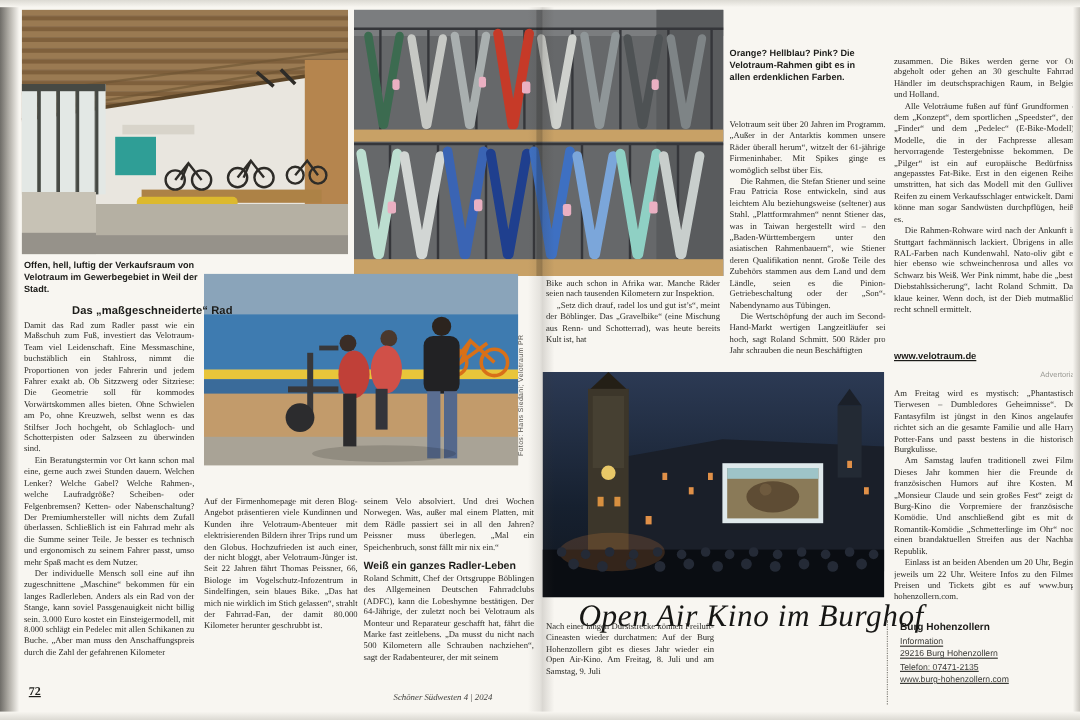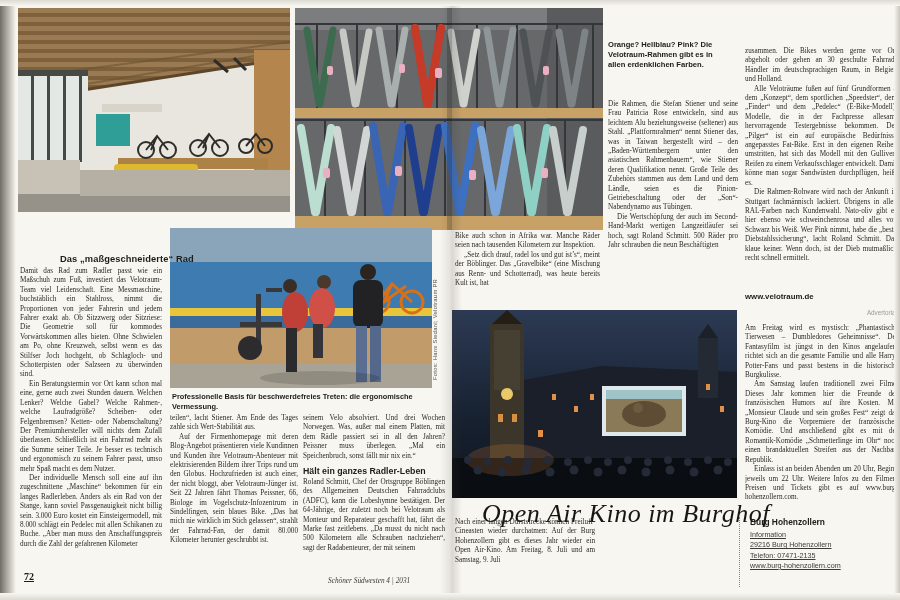--- a/index.html
+++ b/index.html
@@ -20,21 +20,21 @@
   .photo{position:absolute;overflow:hidden;}
   .photo svg{display:block;}
   
   .body-col{position:absolute;font:7.2px/9.4px "Liberation Serif",serif;color:#2a2a26;
      text-align:justify;overflow:hidden;}
   .body-col p{margin:0;}
   .body-col p + p{text-indent:9px;}
   .h-sans{font:bold 9.3px/11px "Liberation Sans",sans-serif;color:#1c1c19;letter-spacing:0.1px;padding-left:40px;}
   .cap{position:absolute;font:bold 7.6px/10px "Liberation Sans",sans-serif;color:#1c1c19;}
   .inline-h{font:bold 8.8px/10px "Liberation Sans",sans-serif;color:#1c1c19;margin:5px 0 2px 0 !important;text-indent:0 !important;}
-  .weblink{font:bold 7.8px/10px "Liberation Sans",sans-serif;color:#1c1c19;}
+  .weblink{font:bold 7.8px/10px "Liberation Sans",sans-serif;color:#1c1c19;text-decoration:underline;}
   .advertorial{position:absolute;font:6.3px/8px "Liberation Sans",sans-serif;color:#9b9b95;text-align:right;}
   .kino-title{position:absolute;font:italic 26px/30px "Liberation Serif",serif;color:#161614;letter-spacing:0.5px;}
   .infobox{position:absolute;border-left:1px dotted #85837d;padding-left:10px;}
   .infobox .ib-title{font:bold 8.4px/11px "Liberation Sans",sans-serif;color:#1c1c19;margin-bottom:2px;}
   .infobox .ib-line{font:7.2px/10.3px "Liberation Sans",sans-serif;color:#3a3a36;text-decoration:underline;}
   .page-num{position:absolute;font:bold 10px/12px "Liberation Serif",serif;color:#1c1c19;text-decoration:underline;}
   .footer-issue{position:absolute;font:italic 7.3px/9px "Liberation Serif",serif;color:#3a3a36;}
   .photo-credit{position:absolute;font:5.8px/7px "Liberation Sans",sans-serif;color:#55534e;
      writing-mode:vertical-rl;transform:rotate(180deg);letter-spacing:0.3px;white-space:nowrap;}
 </style>
@@ -248,55 +248,55 @@
           <circle cx="146" cy="162" r="4.5"></circle>
         <circle cx="170" cy="160" r="4.5"></circle>
           <circle cx="194" cy="162" r="4.5"></circle>
           <circle cx="218" cy="160" r="4.5"></circle>
         <circle cx="242" cy="162" r="4.5"></circle>
           <circle cx="266" cy="160" r="4.5"></circle>
       </g>
     </svg>
   </div>
 
+  <div class="cap" style="left:20px;top:216px;width:148px">Offen, hell, luftig der Verkaufsraum von Velotraum im Gewerbegebiet in Weil der Stadt.</div>
 
   <div class="h-sans" style="position:absolute;left:20px;top:254px;width:150px">Das „maßgeschneiderte“ Rad</div>
 
   <div class="body-col" style="left:20px;top:267px;width:142px;height:296px">
     <p>Damit das Rad zum Radler passt wie ein Maßschuh zum Fuß, investiert das Velotraum-Team viel Leidenschaft. Eine Messmaschine, buchstäblich ein Stahlross, nimmt die Proportionen von jeder Fahrerin und jedem Fahrer exakt ab. Ob Sitzzwerg oder Sitzriese: Die Geometrie soll für kommodes Vorwärtskommen alles bieten. Ohne Schwielen am Po, ohne Kreuzweh, selbst wenn es das Stilfser Joch hochgeht, ob Schlagloch- und Schotterpisten oder Salzseen zu überwinden sind.</p>
     <p>Ein Beratungstermin vor Ort kann schon mal eine, gerne auch zwei Stunden dauern. Welchen Lenker? Welche Gabel? Welche Rahmen-, welche Laufradgröße? Scheiben- oder Felgenbremsen? Ketten- oder Nabenschaltung? Der Premiumhersteller will nichts dem Zufall überlassen. Schließlich ist ein Fahrrad mehr als die Summe seiner Teile. Je besser es technisch und ergonomisch zu seinem Fahrer passt, umso mehr Spaß macht es dem Nutzer.</p>
     <p>Der individuelle Mensch soll eine auf ihn zugeschnittene „Maschine“ bekommen für ein langes Radlerleben. Anders als ein Rad von der Stange, kann soviel Passgenauigkeit nicht billig sein. 3.000 Euro kostet ein Einsteigermodell, mit 8.000 schlägt ein Pedelec mit allen Schikanen zu Buche. „Aber man muss den Anschaffungspreis durch die Zahl der gefahrenen Kilometer</p>
   </div>
 
-  <div class="cap" style="left:172px;top:392px;width:278px;font-size:7.4px">Professionelle Basis für beschwerdefreies Treten: die ergonomische Vermessung.</div>
 
   <div class="body-col" style="left:170px;top:414px;width:128px;height:150px">
-    <p>teilen“, lacht Stiener. Am Ende des Tages zahle sich Wert-Stabilität aus.</p>
     <p>Auf der Firmenhomepage mit deren Blog-Angebot präsentieren viele Kundinnen und Kunden ihre Velotraum-Abenteuer mit elektrisierenden Bildern ihrer Trips rund um den Globus. Hochzufrieden ist auch einer, der nicht bloggt, aber Velotraum-Jünger ist. Seit 22 Jahren fährt Thomas Peissner, 66, Biologe im Vogelschutz-Infozentrum in Sindelfingen, sein blaues Bike. „Das hat mich nie wirklich im Stich gelassen“, strahlt der Fahrrad-Fan, der damit 80.000 Kilometer herunter geschrubbt ist.</p>
   </div>
 
   <div class="body-col" style="left:303px;top:414px;width:142px;height:150px">
     <p>seinem Velo absolviert. Und drei Wochen Norwegen. Was, außer mal einem Platten, mit dem Rädle passiert sei in all den Jahren? Peissner muss überlegen. „Mal ein Speichenbruch, sonst fällt mir nix ein.“</p>
-    <p class="inline-h">Hält ein ganzes Radler-Leben</p>
+    <p class="inline-h">Weiß ein ganzes Radler-Leben</p>
     <p style="text-indent:0">Roland Schmitt, Chef der Ortsgruppe Böblingen des Allgemeinen Deutschen Fahrradclubs (ADFC), kann die Lobeshymne bestätigen. Der 64-Jährige, der zuletzt noch bei Velotraum als Monteur und Reparateur geschafft hat, fährt die Marke fast zeitlebens. „Da musst du nicht nach 500 Kilometern alle Schrauben nachziehen“, sagt der Radabenteurer, der mit seinem</p>
   </div>
 
   <div class="photo-credit" style="left:432px;top:262px;height:118px">Fotos: Hans Siedani; Velotraum PR</div>
 
   <div class="page-num" style="left:24px;top:571px">72</div>
-  <div class="footer-issue" style="left:328px;top:576px">Schöner Südwesten 4 | 2031</div>
+  <div class="footer-issue" style="left:328px;top:576px">Schöner Südwesten 4 | 2024</div>
 
   <div class="body-col" style="left:455px;top:232px;width:145px;height:70px">
     <p>Bike auch schon in Afrika war. Manche Räder seien nach tausenden Kilometern zur Inspektion.</p>
     <p>„Setz dich drauf, radel los und gut ist’s“, meint der Böblinger. Das „Gravelbike“ (eine Mischung aus Renn- und Schotterrad), was heute bereits Kult ist, hat</p>
   </div>
 
   <div class="cap" style="left:608px;top:40px;width:118px">Orange? Hellblau? Pink? Die Velotraum-Rahmen gibt es in allen erdenklichen Farben.</div>
 
   <div class="body-col" style="left:608px;top:100px;width:130px;height:208px">
+    <p>Velotraum seit über 20 Jahren im Programm. „Außer in der Antarktis kommen unsere Räder überall herum“, witzelt der 61-jährige Firmeninhaber. Mit Spikes ginge es womöglich selbst über Eis.</p>
     <p>Die Rahmen, die Stefan Stiener und seine Frau Patricia Rose entwickeln, sind aus leichtem Alu beziehungsweise (seltener) aus Stahl. „Plattformrahmen“ nennt Stiener das, was in Taiwan hergestellt wird – den „Baden-Württembergern unter den asiatischen Rahmenbauern“, wie Stiener deren Qualifikation nennt. Große Teile des Zubehörs stammen aus dem Land und dem Ländle, seien es die Pinion-Getriebeschaltung oder der „Son“-Nabendynamo aus Tübingen.</p>
     <p>Die Wertschöpfung der auch im Second-Hand-Markt wertigen Langzeitläufer sei hoch, sagt Roland Schmitt. 500 Räder pro Jahr schrauben die neun Beschäftigten</p>
   </div>
 
   <div class="body-col" style="left:745px;top:47px;width:152px;height:242px">
     <p>zusammen. Die Bikes werden gerne vor Ort abgeholt oder gehen an 30 geschulte Fahrrad-Händler im deutschsprachigen Raum, in Belgien und Holland.</p>
     <p>Alle Veloträume fußen auf fünf Grundformen – dem „Konzept“, dem sportlichen „Speedster“, dem „Finder“ und dem „Pedelec“ (E-Bike-Modell). Modelle, die in der Fachpresse allesamt hervorragende Testergebnisse bekommen. Der „Pilger“ ist ein auf europäische Bedürfnisse angepasstes Fat-Bike. Erst in den eigenen Reihen umstritten, hat sich das Modell mit den Gulliver-Reifen zu einem Verkaufsschlager entwickelt. Damit könne man sogar Sandwüsten durchpflügen, heißt es.</p>
     <p>Die Rahmen-Rohware wird nach der Ankunft in Stuttgart fachmännisch lackiert. Übrigens in allen RAL-Farben nach Kundenwahl. Nato-oliv gibt es hier ebenso wie schweinchenrosa und alles von Schwarz bis Weiß. Wer Pink nimmt, habe die „beste Diebstahlssicherung“, lacht Roland Schmitt. Das klaue keiner. Wenn doch, ist der Dieb mutmaßlich recht schnell ermittelt.</p>
   </div>
   <div class="weblink" style="position:absolute;left:745px;top:292px">www.velotraum.de</div>

